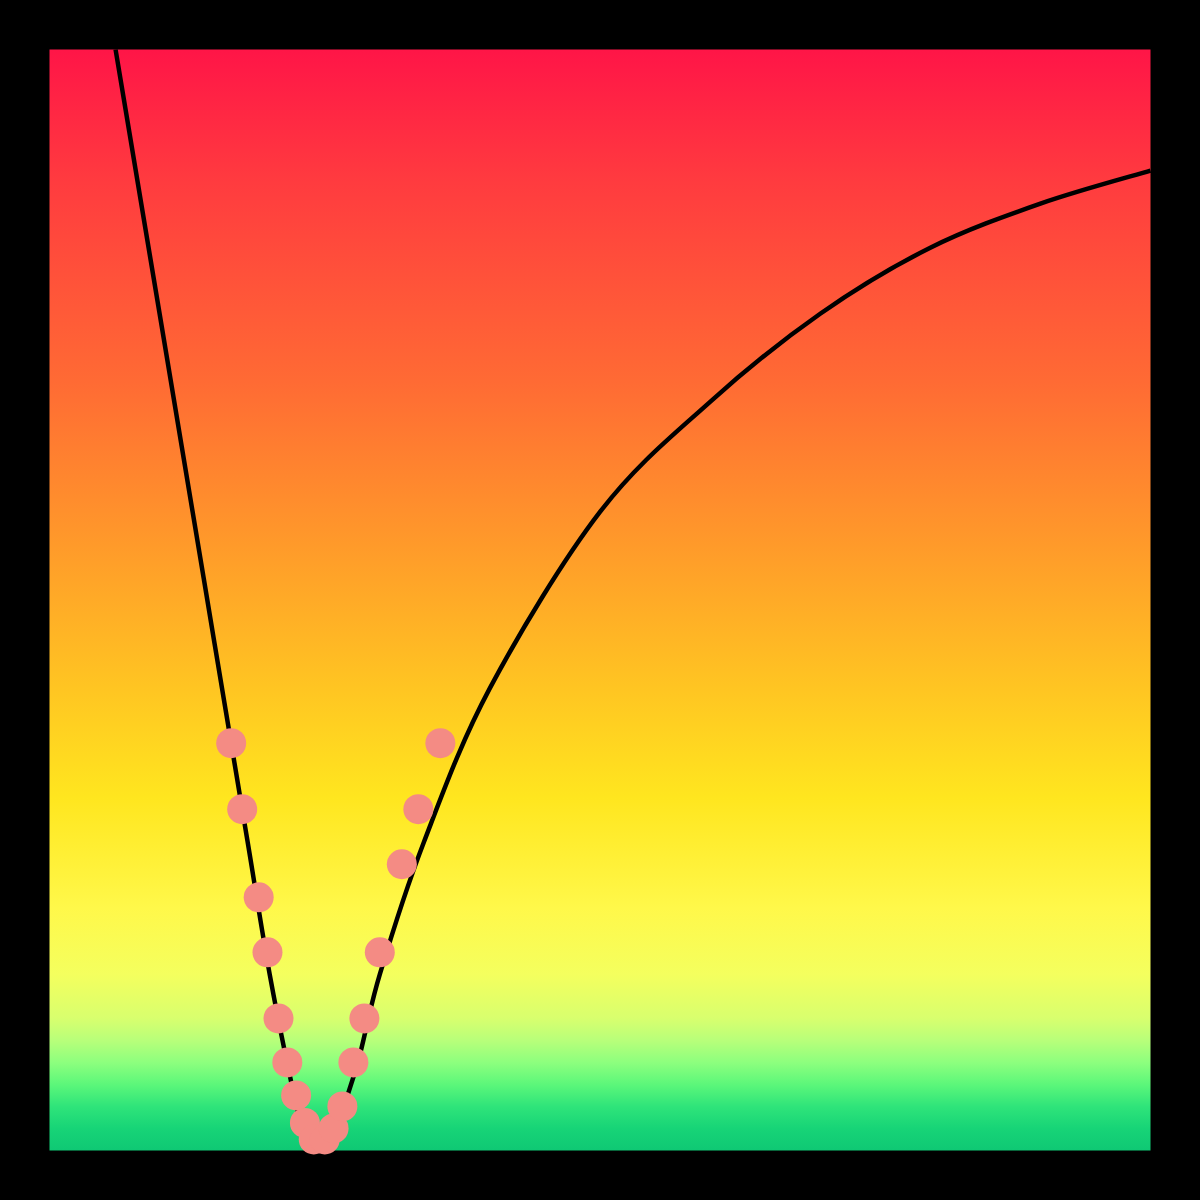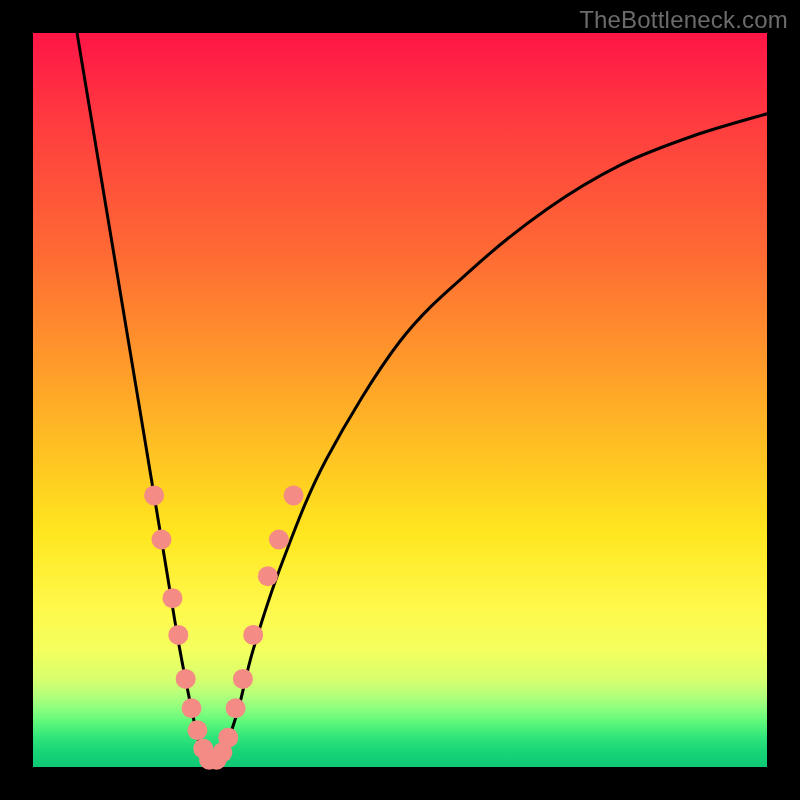--- a/index.html
+++ b/index.html
@@ -62,21 +62,20 @@
     overflow: visible;
   }
 </style>
 </head>
 <body>
 
 <div class="frame">
 
   <div class="plot-area"></div>
 
-  <div class="watermark">TheBottleneck.com</div>
 
   <svg class="curve" viewBox="0 0 734 734">
     <g>
       <path id="curve-path" fill="none" stroke="#000000" stroke-width="3" d="M 44.04 0 C 46.486666666666665 14.680000000000007, 53.82666666666667 58.72000000000004, 58.72 88.08000000000004 C 63.61333333333333 117.44000000000004, 68.50666666666667 146.79999999999998, 73.4 176.15999999999997 C 78.29333333333334 205.51999999999995, 83.18666666666667 234.88, 88.08 264.24 C 92.97333333333333 293.6, 97.86666666666667 322.96, 102.76 352.32 C 107.65333333333334 381.68, 112.54666666666667 411.03999999999996, 117.44 440.4 C 122.33333333333333 469.76, 127.22666666666667 499.12, 132.12 528.48 C 137.01333333333335 557.84, 141.9066666666667 589.6466666666666, 146.8 616.56 C 151.69333333333333 643.4733333333332, 157.81 672.8333333333334, 161.48 689.96 C 165.14999999999998 707.0866666666667, 166.37333333333333 711.98, 168.82 719.32 C 171.26666666666665 726.6600000000001, 173.71333333333334 731.5533333333333, 176.16 734 C 178.60666666666665 736.4466666666667, 181.05333333333334 736.4466666666667, 183.5 734 C 185.94666666666666 731.5533333333333, 187.17000000000002 729.1066666666667, 190.84 719.32 C 194.51 709.5333333333334, 200.62666666666667 692.4066666666666, 205.52 675.28 C 210.41333333333336 658.1533333333333, 212.85999999999999 641.0266666666666, 220.2 616.56 C 227.54 592.0933333333332, 237.32666666666668 560.2866666666666, 249.56000000000003 528.48 C 261.79333333333335 496.67333333333335, 274.0266666666667 462.42, 293.6 425.72 C 313.17333333333335 389.02000000000004, 342.53333333333336 340.0866666666667, 367 308.28000000000003 C 391.46666666666664 276.47333333333336, 415.93333333333334 256.9, 440.4 234.87999999999994 C 464.8666666666666 212.85999999999993, 489.33333333333326 193.28666666666663, 513.8 176.15999999999997 C 538.2666666666667 159.0333333333333, 562.7333333333333 144.35333333333332, 587.2 132.12 C 611.6666666666667 119.88666666666667, 636.1333333333333 111.32333333333332, 660.6 102.75999999999999 C 685.0666666666667 94.19666666666666, 721.7666666666667 84.41000000000001, 734 80.74000000000001"></path>
     </g>
     <g id="dots">
         <circle cx="121.11" cy="462.42" r="10" fill="#f48b84" stroke="#d46b64" stroke-width="0"></circle>
         <circle cx="128.45" cy="506.46000000000004" r="10" fill="#f48b84" stroke="#d46b64" stroke-width="0"></circle>
         <circle cx="139.46" cy="565.1800000000001" r="10" fill="#f48b84" stroke="#d46b64" stroke-width="0"></circle>
         <circle cx="145.332" cy="601.88" r="10" fill="#f48b84" stroke="#d46b64" stroke-width="0"></circle>

